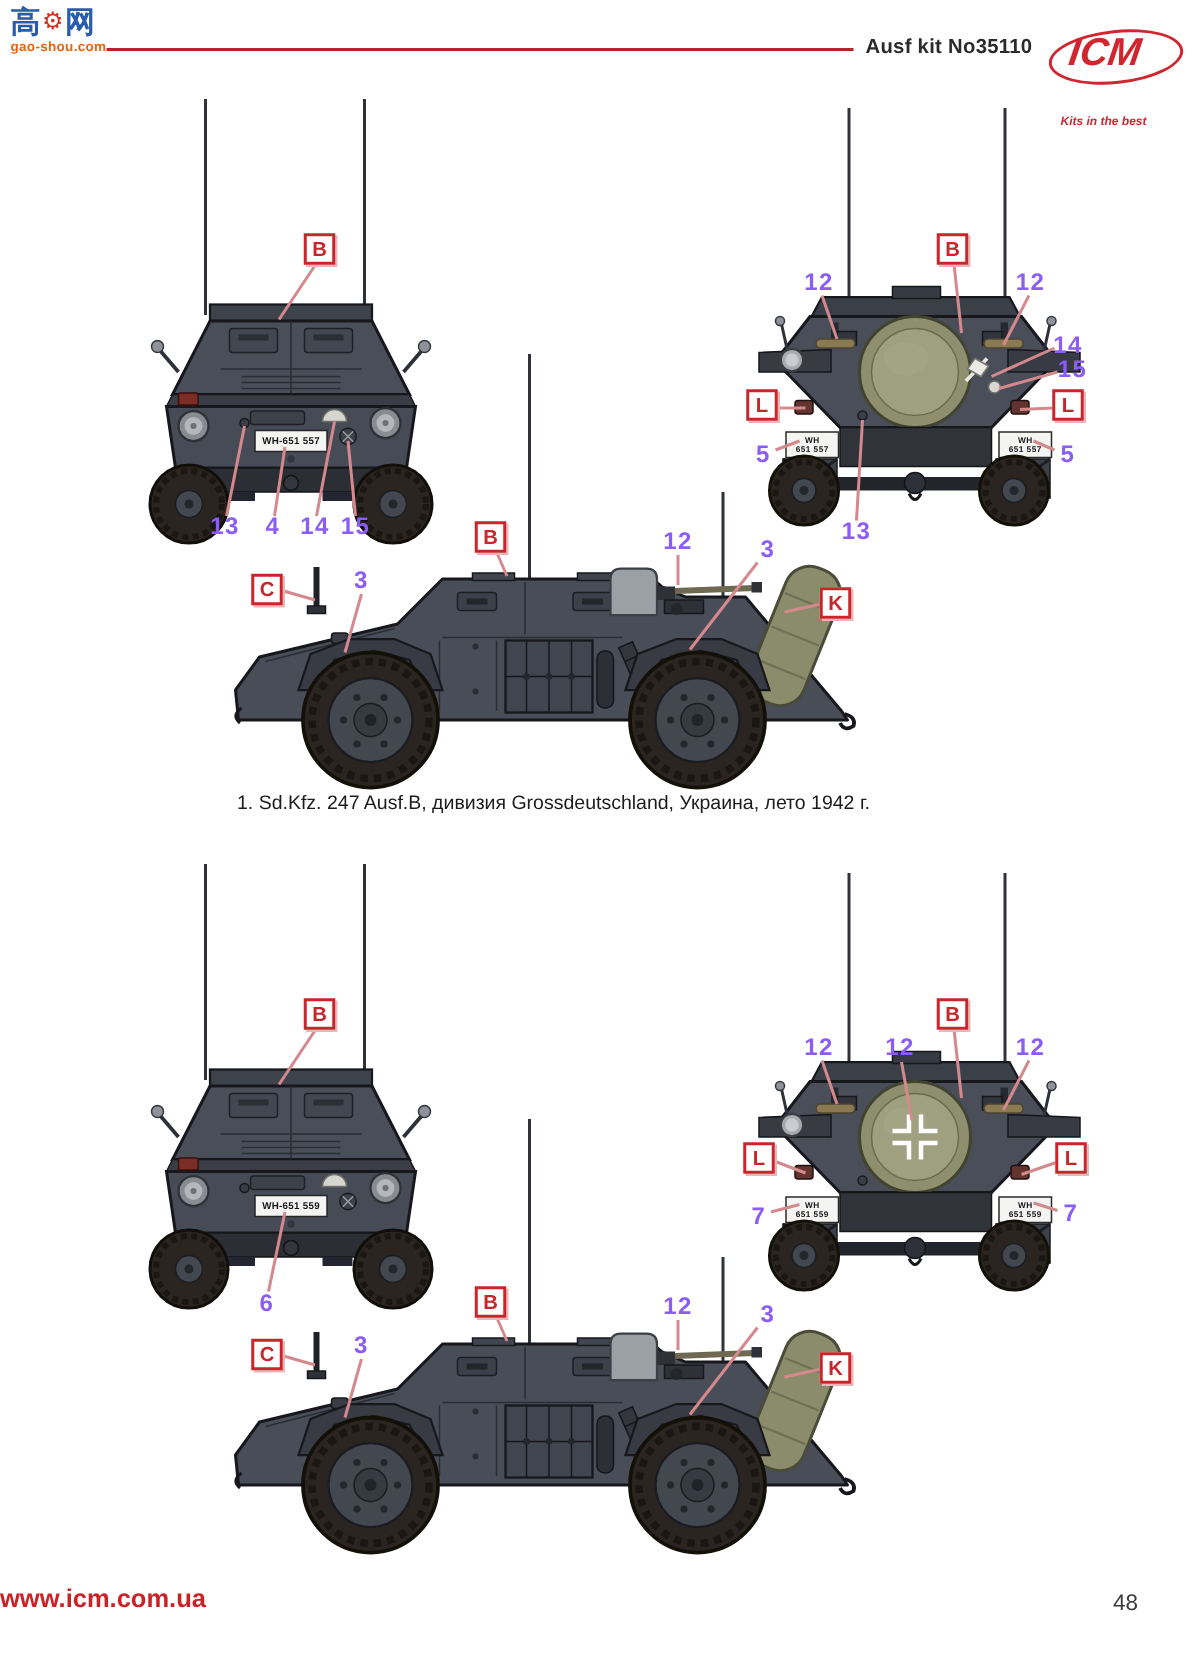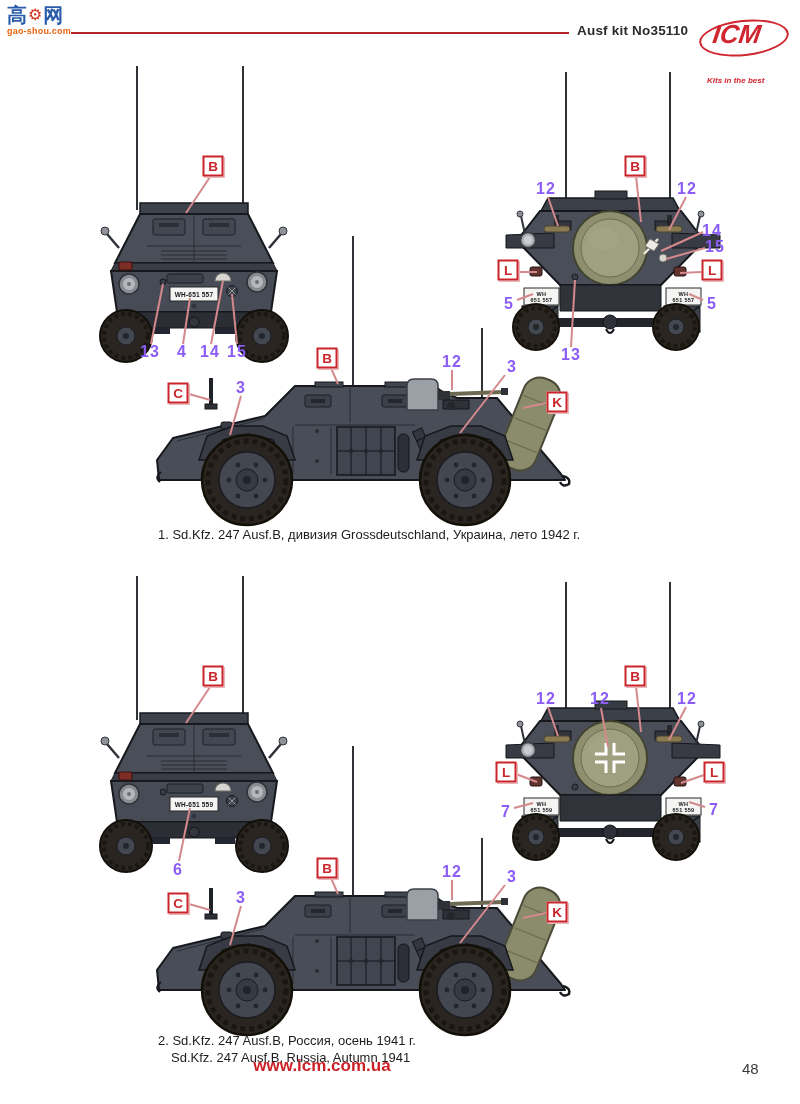--- a/index.html
+++ b/index.html
@@ -30,21 +30,21 @@
           display:flex;align-items:center;justify-content:center;box-shadow:1.5px 1.5px 0 #e9b7b9;}
   
   .plate-text{position:absolute;display:flex;align-items:center;justify-content:center;
           font-weight:bold;color:#15151a;}
   .plate-1line{font-size:6.5px;letter-spacing:.2px;}
   .plate-2line{flex-direction:column;}
   .plate-2line i{display:block;font-style:normal;font-size:5.5px;line-height:6px;letter-spacing:.3px;}
   
   .caption{position:absolute;font-size:13px;line-height:16.5px;color:#1c1c1c;}
   .cap-en{padding-left:13px;}
-  .site{position:absolute;left:0;top:1056px;width:644px;text-align:center;font-size:17px;font-weight:bold;color:#cc2127;}
+  .site{position:absolute;left:0;top:1056px;width:644px;font-size:17px;font-weight:bold;color:#cc2127;}
   .pageno{position:absolute;left:742px;top:1060px;font-size:15px;color:#3a3a3a;}
 </style>
 </head>
 <body>
 
 <div class="page">
 
   <svg width="0" height="0" style="position:absolute" aria-hidden="true">
     <defs>
 
@@ -380,21 +380,17 @@
     <i>651 559</i>
   </span>
   <span class="plate-text plate-2line" style="left:666px;top:798px;width:35px;height:17px">
     <i>WH</i>
     <i>651 559</i>
   </span>
 
   <div class="caption" style="left:158px;top:527px">
     <div>1. Sd.Kfz. 247 Ausf.B, дивизия Grossdeutschland, Украина, лето 1942 г.</div>
   </div>
-  <div class="caption" style="left:158px;top:1033px">
-    <div>2. Sd.Kfz. 247 Ausf.B, Россия, осень 1941 г.</div>
-    <div class="cap-en">Sd.Kfz. 247 Ausf.B, Russia, Autumn 1941</div>
-  </div>
 
   <div class="site">www.icm.com.ua</div>
   <div class="pageno">48</div>
 
 </div>
 
 </body></html>

